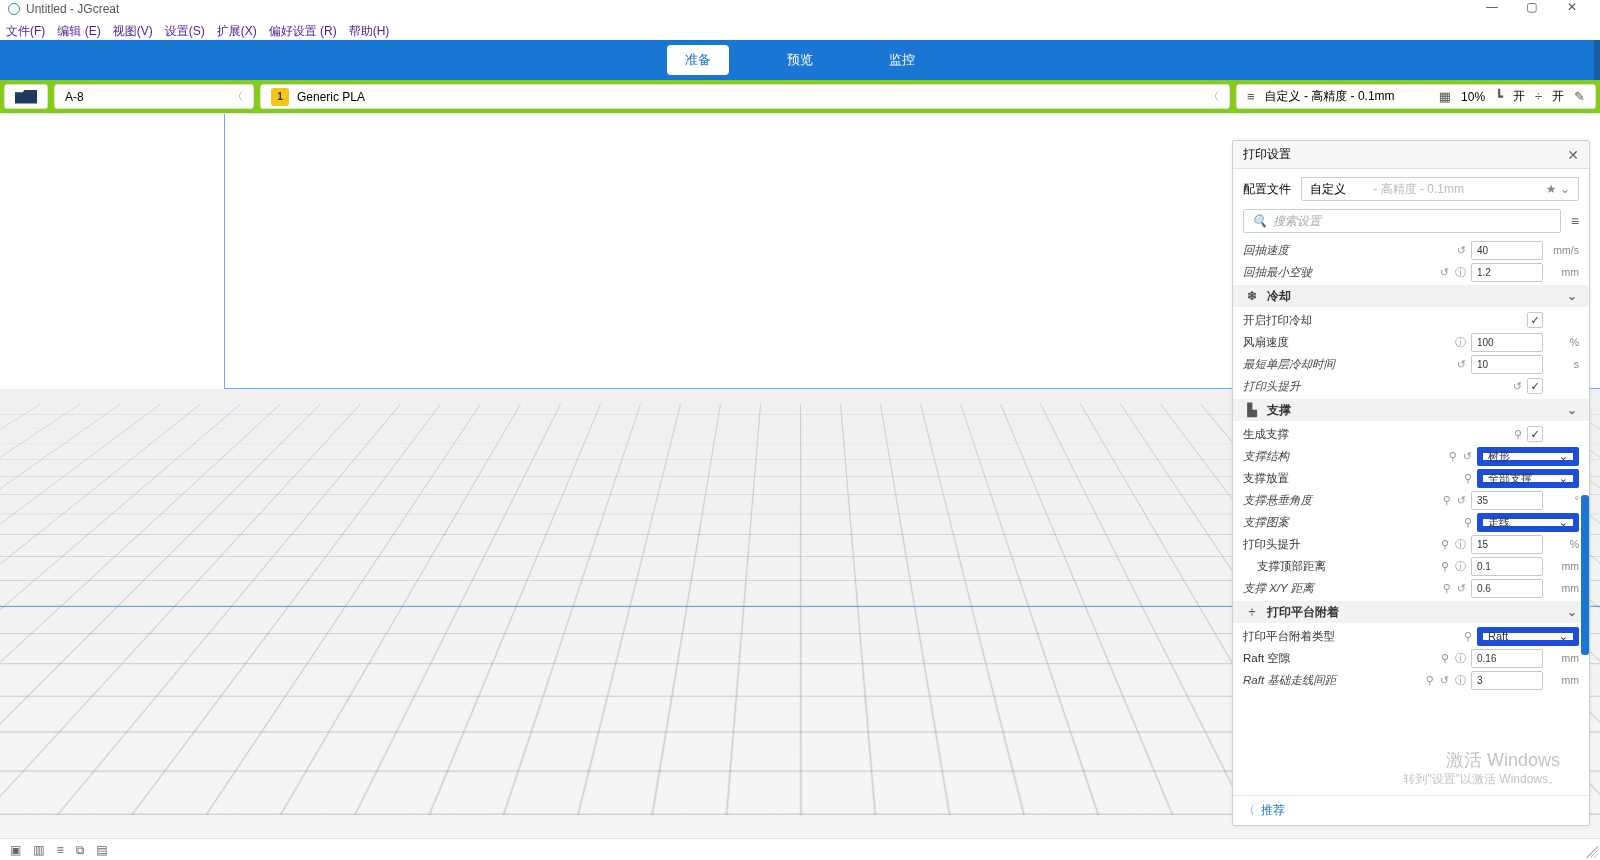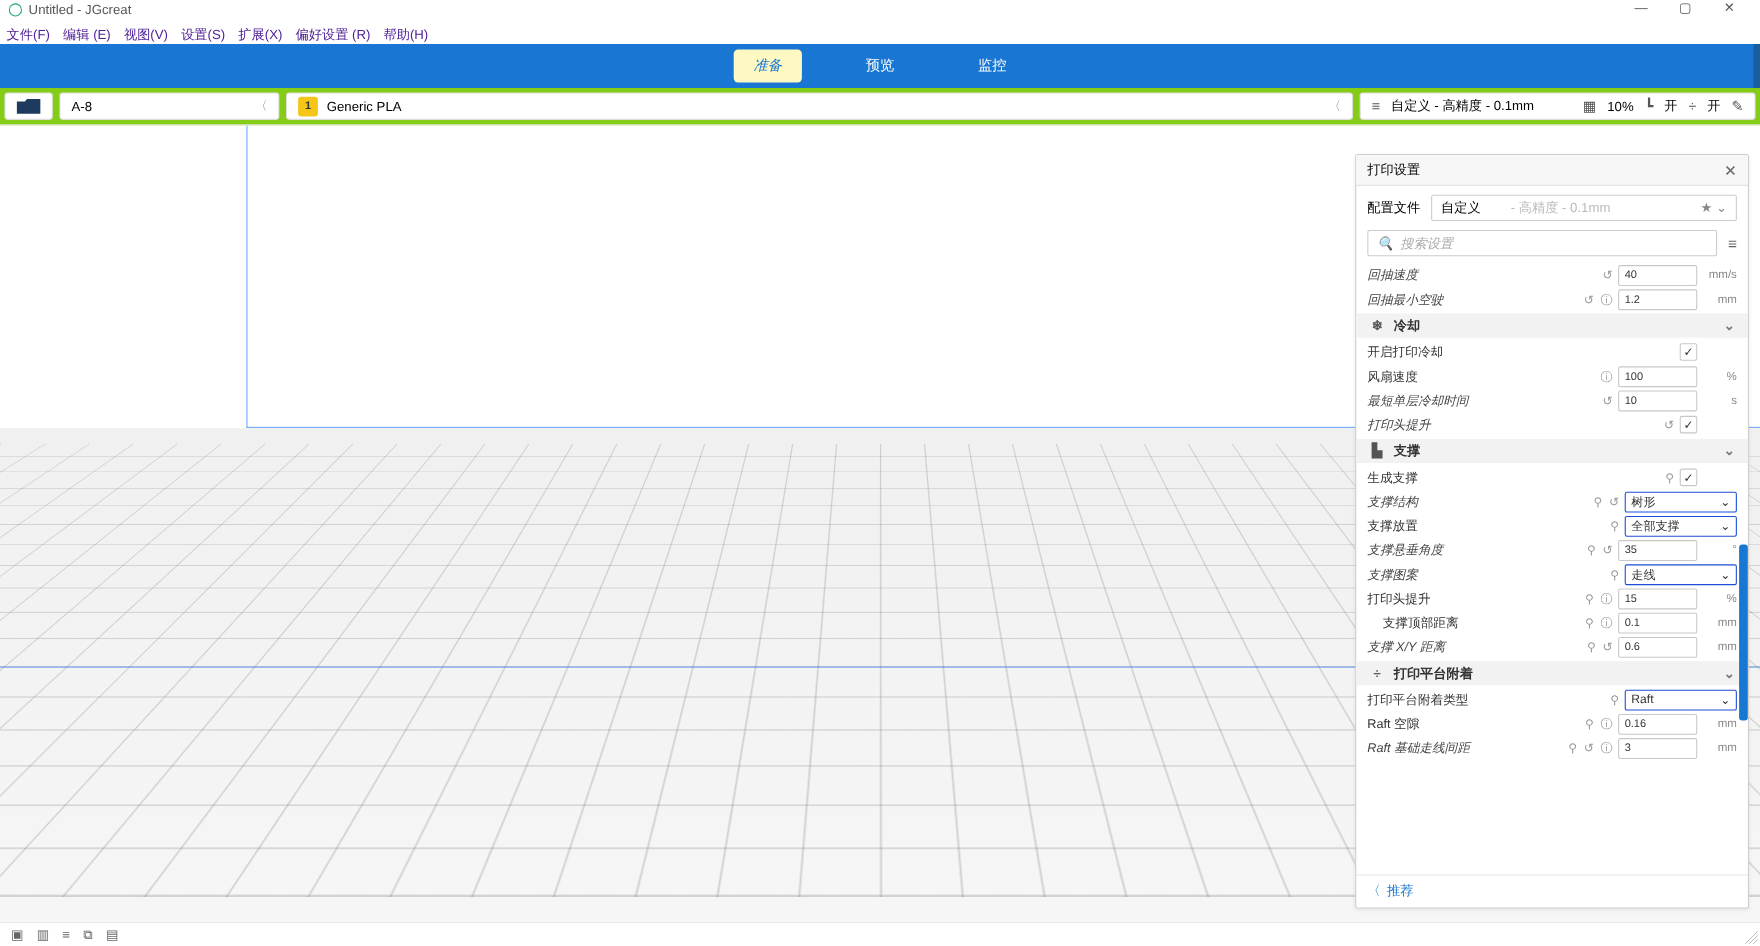--- a/index.html
+++ b/index.html
@@ -11,21 +11,21 @@
 .titlebar .spacer { flex: 1; }
 .winbtn { width: 40px; height: 18px; text-align: center; font-size: 12px; color: #555; }
 
 
 .menubar { height: 22px; display: flex; align-items: flex-end; padding: 0 6px; font-size: 12px; color: #4c1d95; }
 .menubar span { margin-right: 12px; }
 
 
 .stagebar { height: 40px; background: #1976d2; display: flex; align-items: center; justify-content: center; gap: 40px; position: relative; }
 .stage-tab { color: #fff; font-size: 13px; padding: 6px 18px; border-radius: 4px; }
-.stage-tab.active { background: #fef9c3; color: #1976d2; font-style: italic; }
+.stage-tab.active { background: #ffffff; color: #1976d2; }
 .stage-right-accent { position: absolute; right: 0; top: 0; width: 6px; height: 40px; background: #1a5ea0; }
 
 
 .toolbar2 { height: 34px; display: flex; align-items: stretch; padding: 0 4px; gap: 6px; background: #84cc16; border-bottom: 1px solid #e6e6e6; }
 .tb-iconbox { width: 44px; background: #fff; border: 1px solid #ddd; border-radius: 3px; margin: 4px 0; display: flex; align-items: center; justify-content: center; }
 .folder-icon { width: 22px; height: 14px; background: #1e3a5f; clip-path: polygon(0 20%, 35% 20%, 45% 0, 100% 0, 100% 100%, 0 100%); }
 .tb-drop { flex: 0 0 200px; background: #fff; border: 1px solid #ddd; border-radius: 3px; margin: 4px 0; display: flex; align-items: center; padding: 0 10px; font-size: 12px; justify-content: space-between; }
 .tb-mat { flex: 1; background: #fff; border: 1px solid #ddd; border-radius: 3px; margin: 4px 0; display: flex; align-items: center; padding: 0 10px; font-size: 12px; gap: 8px; justify-content: space-between; }
 .mat-badge { width: 18px; height: 18px; background: #f5c518; border-radius: 3px; display: flex; align-items: center; justify-content: center; font-size: 10px; font-weight: bold; color: #333; }
 .tb-profile { flex: 0 0 360px; background: #fff; border: 1px solid #ddd; border-radius: 3px; margin: 4px 0; display: flex; align-items: center; padding: 0 10px; font-size: 12px; gap: 10px; }
@@ -61,21 +61,21 @@
 .hamburger { color: #666; font-size: 14px; }
 .panel-body { flex: 1; overflow: hidden; position: relative; padding: 0 10px; }
 .setting-row { display: flex; align-items: center; height: 22px; font-size: 11.5px; color: #333; gap: 4px; }
 .setting-row .lbl { flex: 1; white-space: nowrap; overflow: hidden; }
 .setting-row .lbl.italic { font-style: italic; color: #444; }
 .setting-row .lbl.indent { padding-left: 14px; }
 .ric { color: #999; font-size: 11px; margin: 0 1px; }
 .val-box { width: 72px; height: 19px; border: 1px solid #c8c8c8; border-radius: 2px; font-size: 10px; padding: 0 5px; display: flex; align-items: center; background: #fff; }
 .val-unit { width: 32px; text-align: right; color: #888; font-size: 10.5px; }
 .val-check { width: 16px; height: 16px; border: 1px solid #c8c8c8; border-radius: 2px; display: flex; align-items: center; justify-content: center; font-size: 11px; color: #333; background: #fff; }
-.val-select { width: 102px; height: 19px; border: 1px solid #1d4ed8; border-radius: 2px; font-size: 11px; padding: 0 5px; display: flex; align-items: center; justify-content: space-between; background: #fff; }
+.val-select { width: 102px; height: 19px; border: 6px solid #1d4ed8; border-radius: 2px; font-size: 11px; padding: 0 5px; display: flex; align-items: center; justify-content: space-between; background: #fff; }
 .cat-row { display: flex; align-items: center; height: 22px; font-size: 12px; font-weight: bold; color: #333; gap: 8px; background: #f2f2f2; margin: 2px -10px; padding: 0 12px; }
 .cat-row .cat-chev { margin-left: auto; color: #777; }
 .cat-icon { width: 14px; text-align: center; font-size: 12px; color: #555; }
 .panel-footer { height: 30px; border-top: 1px solid #e6e6e6; display: flex; align-items: center; padding: 0 10px; font-size: 12px; color: #1976d2; gap: 6px; }
 .panel-scroll { position: absolute; right: 0; top: 256px; width: 8px; height: 160px; background: #1976d2; border-radius: 3px; }
 
 
 .statusbar { position: absolute; left: 0; right: 0; bottom: 0; height: 22px; display: flex; align-items: center; padding: 0 10px; gap: 12px; font-size: 12px; color: #666; border-top: 1px solid #e6e6e6; background: #fff; }
 
 
@@ -327,20 +327,24 @@
 
       <div class="panel-scroll"></div>
     </div>
 
     <div class="panel-footer">
       <span style="color:#1976d2">〈</span>
       <span>推荐</span>
     </div>
   </div>
 
+  <div class="watermark">
+    <div>激活 Windows</div>
+    <div class="w2">转到"设置"以激活 Windows。</div>
+  </div>
 </div>
 
 <div class="statusbar">
   <span>▣</span>
   <span>▥</span>
   <span>≡</span>
   <span>⧉</span>
   <span>▤</span>
 </div>
 

